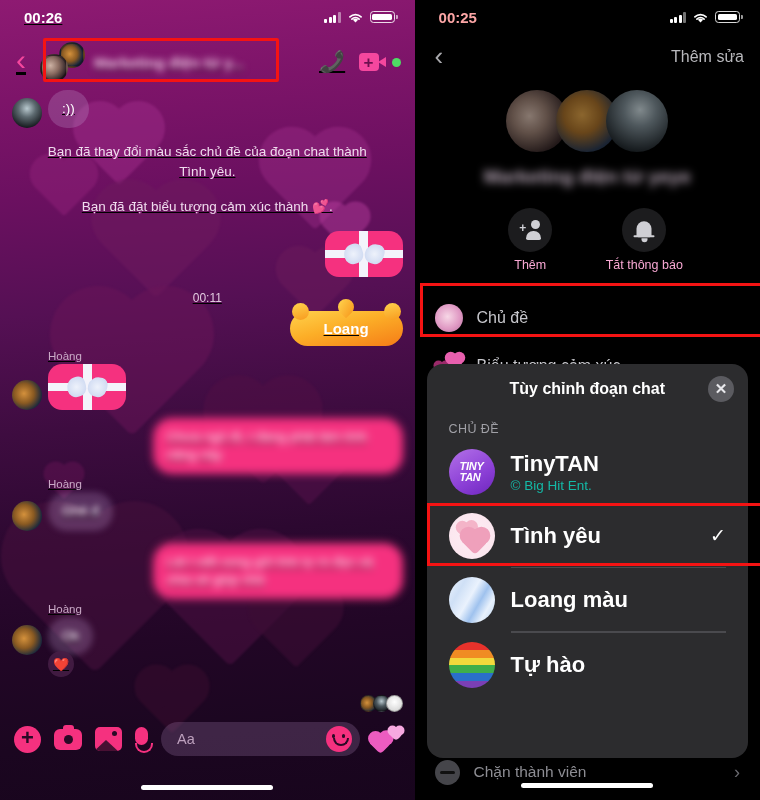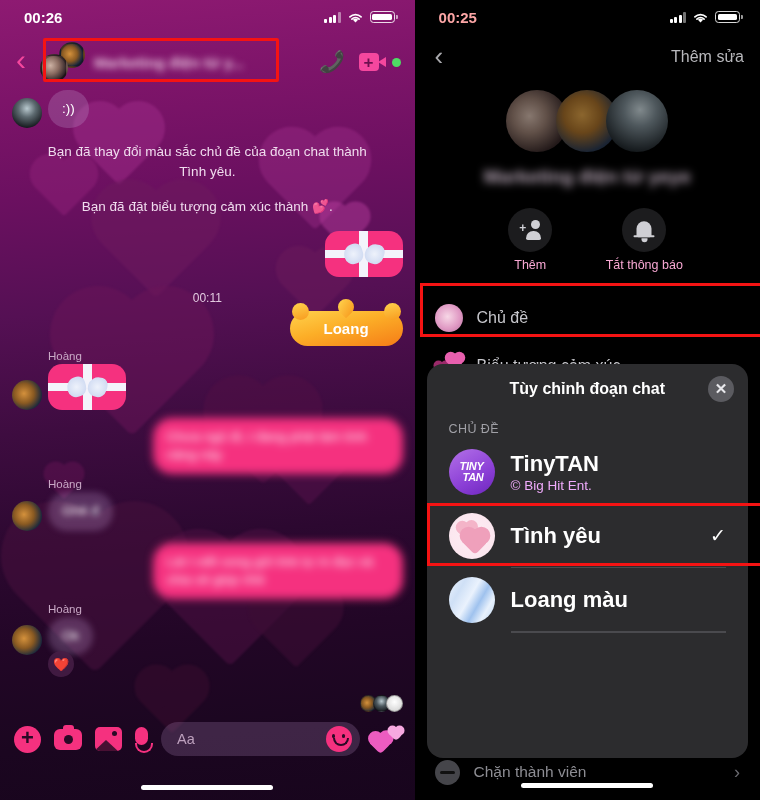--- a/index.html
+++ b/index.html
@@ -19,20 +19,21 @@
     background: linear-gradient(175deg,
        #8e1a72 0%,
        #7d1469 12%,
        #6b1060 24%,
        #551054 38%,
        #3e0c40 52%,
        #2c0830 66%,
        #220626 78%,
        #1b0620 90%,
        #18051d 100%);
+    text-decoration: underline;
   }
   .hearts { position: absolute; inset: 0; pointer-events: none; overflow: hidden; }
   .hb {
     position: absolute;
     transform: rotate(-45deg);
     border-radius: 0 0 6% 6%;
     opacity: .55;
     filter: blur(1px);
   }
   .hb:before, .hb:after {
@@ -270,28 +271,28 @@
                  width: 26px; height: 26px; border-radius: 50%; background: #5b5b60;
                  color: #e8e8ec; font-size: 15px; display:flex; align-items:center;
                  justify-content:center; font-weight: bold; }
   .sheet-section { padding: 8px 0 4px 22px; color: #a0a0a6; font-size: 12.5px;
                    letter-spacing: .4px; }
   .theme-row { height: 63px; display: flex; align-items: center; gap: 16px;
                padding: 0 22px; position: relative; }
   .theme-row .tic { width: 46px; height: 46px; border-radius: 50%; flex: none; }
   .theme-row .tbody { flex: 1; }
   .theme-row .tname { color: #fff; font-size: 22px; font-weight: bold; }
-  .theme-row .tsub { color: #f0abfc; font-size: 13.5px; margin-top: 1px; }
+  .theme-row .tsub { color: #14b8a6; font-size: 13.5px; margin-top: 1px; }
   .theme-row .tick { color: #fff; font-size: 19px; }
   .divider { height: 1px; background: #4a4a4e; margin-left: 84px; margin-right: 22px; }
 
   .tic-tinytan { background: linear-gradient(150deg,#b371e8 0%,#8b3fd6 60%,#6d26bd 100%);
                  display:flex; align-items:center; justify-content:center;
                  color:#fff; font-size:11px; font-weight:bold; line-height:.95;
-                 text-align:right; font-style: italic; letter-spacing:-.3px; }
+                 text-align:left; font-style: italic; letter-spacing:-.3px; }
   .tic-love { background: radial-gradient(circle at 50% 50%, #fdeef4 0%, #fbe3ed 100%);
               position: relative; }
   .tic-love .lh1, .tic-love .lh2 { position:absolute; transform: rotate(-45deg);
               background:#f0a3bc; border-radius: 0 0 4px 4px; }
   .tic-love .lh1:before,.tic-love .lh1:after,.tic-love .lh2:before,.tic-love .lh2:after{
       content:""; position:absolute; width:100%; height:100%; background:inherit; border-radius:50%;}
   .tic-love .lh1:before,.tic-love .lh2:before{ top:-50%; left:0;}
   .tic-love .lh1:after,.tic-love .lh2:after{ left:50%; top:0;}
   .tic-love .lh1 { width:13px;height:13px; left:11px; top:12px; background:#f4b4c8; }
   .tic-love .lh2 { width:18px;height:18px; left:17px; top:20px; background:#efa0bb; }
@@ -577,18 +578,24 @@
       <div class="theme-row">
         <div class="tic tic-loang"></div>
         <div class="tbody">
           <div class="tname">Loang màu</div>
         </div>
       </div>
       <div class="divider"></div>
 
       <div class="divider"></div>
 
+      <div class="theme-row">
+        <div class="tic tic-tuhao"></div>
+        <div class="tbody">
+          <div class="tname">Tự hào</div>
+        </div>
+      </div>
     </div>
 
     <div class="theme-redbox2"></div>
     <div class="home-ind-r"></div>
   </div>
 </div>
 
 </body></html>

